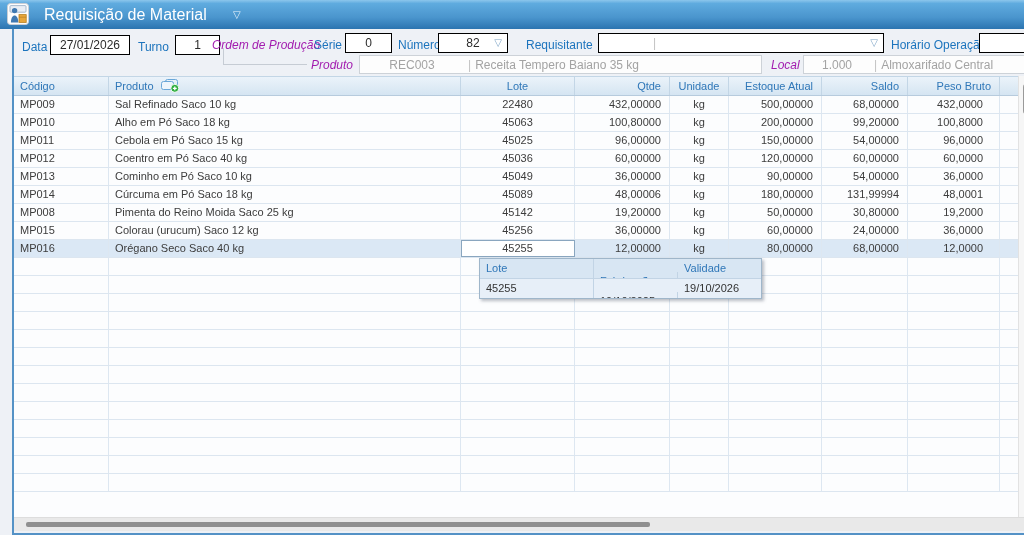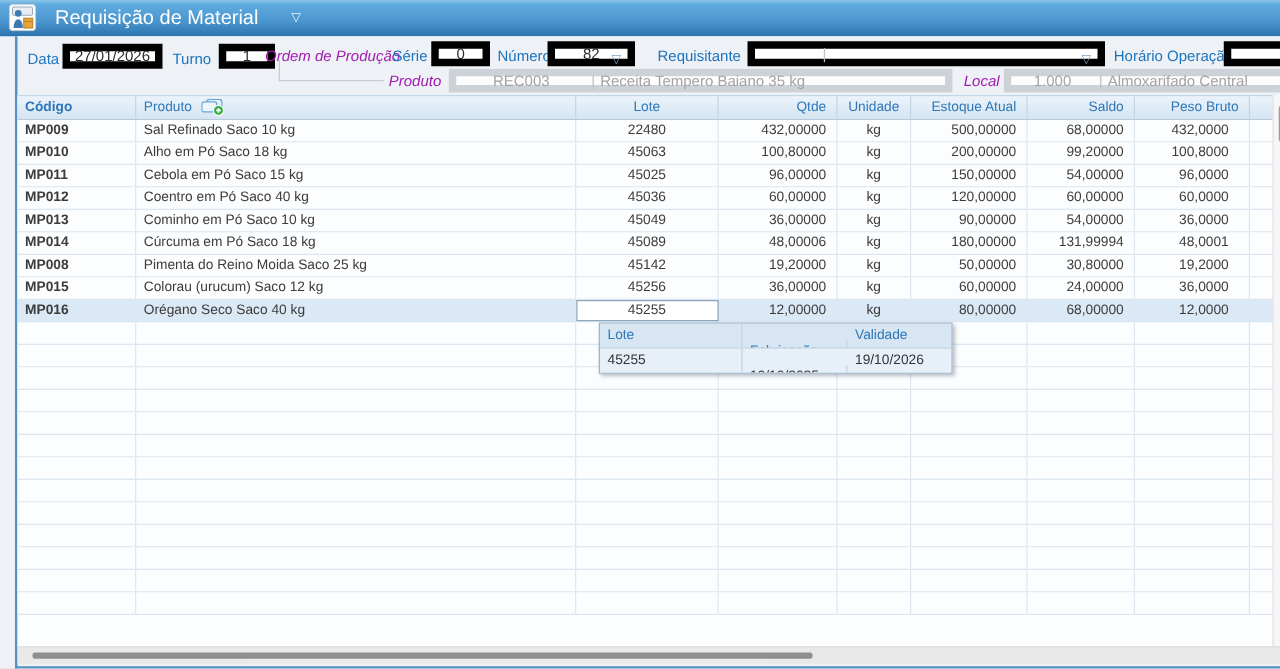--- a/index.html
+++ b/index.html
@@ -14,21 +14,21 @@
   .titlebar .caret{position:absolute;top:0;line-height:29px;font-size:10px;color:#e8f3fb;}
   .close-x{position:absolute;right:11px;top:2px;width:22px;height:24px;line-height:25px;text-align:center;
     font-size:17px;font-weight:bold;color:#dcebf8;cursor:pointer;}
   
   .wbody{position:absolute;left:12px;top:29px;width:1024px;height:506px;box-sizing:border-box;
     border:2px solid #5492c6;border-top:none;background:#eef1f6;}
   
   .lbl{position:absolute;font-size:12px;white-space:nowrap;}
   .lbl.blue{color:#1c74bd;}
   .lbl.gray{color:#a21caf;font-style:italic;}
-  .field{position:absolute;box-sizing:border-box;background:#ffffff;border:6px solid #000000;
+  .field{position:absolute;box-sizing:border-box;background:#ffffff;border:1px solid #000000;
     font-size:12px;color:#2b2b2b;display:flex;align-items:center;}
   .field.center{justify-content:center;}
   .field.disabled{color:#a3a3a3;background:#fdfdfd;border-color:#cdd2d8;}
   .field .code{display:inline-block;text-align:center;}
   .field .pipe{color:#c2c2c2;padding:0 4px;}
   .combo-caret{position:absolute;right:5px;top:3px;font-size:10px;color:#7fa5c6;cursor:pointer;}
   .bracket{position:absolute;border-left:1px solid #c6ccd4;border-bottom:1px solid #c6ccd4;}
   
   .grid{position:absolute;left:0;top:47px;width:1020px;height:441px;overflow:hidden;background:#fcfdfe;}
   .gh{display:flex;height:20px;box-sizing:border-box;border-top:1px solid #c3d6e6;border-bottom:1px solid #b7cbdd;
@@ -38,21 +38,21 @@
   .grow{display:flex;height:18px;box-sizing:border-box;border-bottom:1px solid #dce6f0;background:#fcfdfe;}
   .grow.selected{background:#dbe8f5;}
   .grow .c{box-sizing:border-box;font-size:11px;color:#3c3c3c;line-height:17px;border-right:1px solid #dde7f1;
       overflow:hidden;white-space:nowrap;}
   .c.a-l{padding-left:6px;text-align:left;}
   .c.a-c{text-align:center;}
   .c.a-r{text-align:right;padding-right:8px;}
   .c.peso{padding-right:16px;}
   .hc.a-l{padding-left:6px;} .hc.a-c{text-align:center;} .hc.a-r{text-align:right;padding-right:8px;}
   .editor-cell{background:#ffffff;outline:1px solid #8aa6bf;outline-offset:-1px;}
-  .w-codigo{width:95px;font-weight:bold;} .w-produto{width:352px;} .w-lote{width:114px;} .w-qtde{width:95px;}
+  .w-codigo{width:95px;} .w-produto{width:352px;} .w-lote{width:114px;} .w-qtde{width:95px;}
   .w-unid{width:59px;} .w-estoque{width:93px;} .w-saldo{width:86px;} .w-peso{width:92px;}
   .produto-head{display:flex;align-items:center;gap:7px;}
   
   .vscroll{position:absolute;right:0;top:47px;width:16px;height:441px;background:#f6f6f6;
     border-left:1px solid #e2e2e2;box-sizing:border-box;}
   .vthumb{position:absolute;left:4px;top:8px;width:7px;height:30px;background:#9a9a9a;border-radius:3px;cursor:pointer;}
   .hscroll{position:absolute;left:0;top:488px;width:1020px;height:14px;background:#e9e9e9;border-top:1px solid #dddddd;box-sizing:border-box;}
   .hthumb{position:absolute;left:12px;top:4px;width:624px;height:5px;background:#8f8f8f;border-radius:2px;cursor:pointer;}
   
   .popup{position:absolute;left:465px;top:229px;width:281px;border:1px solid #9fb6ca;

